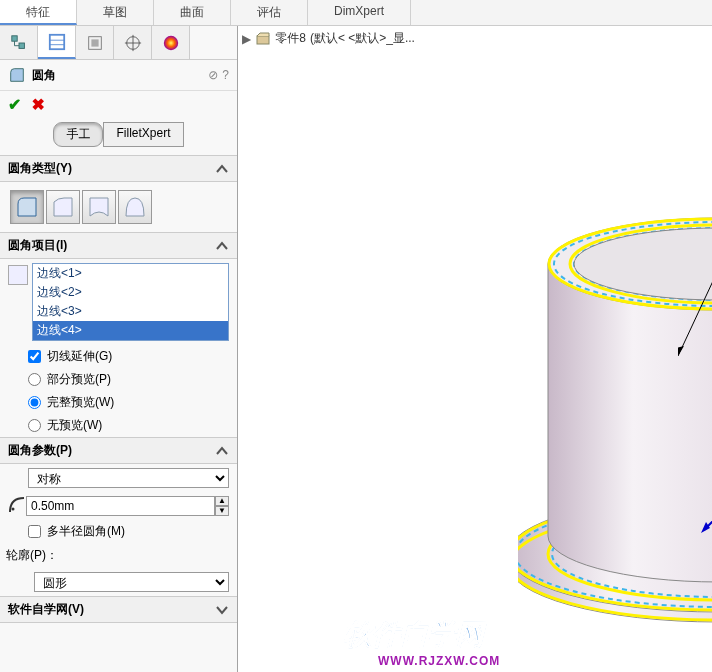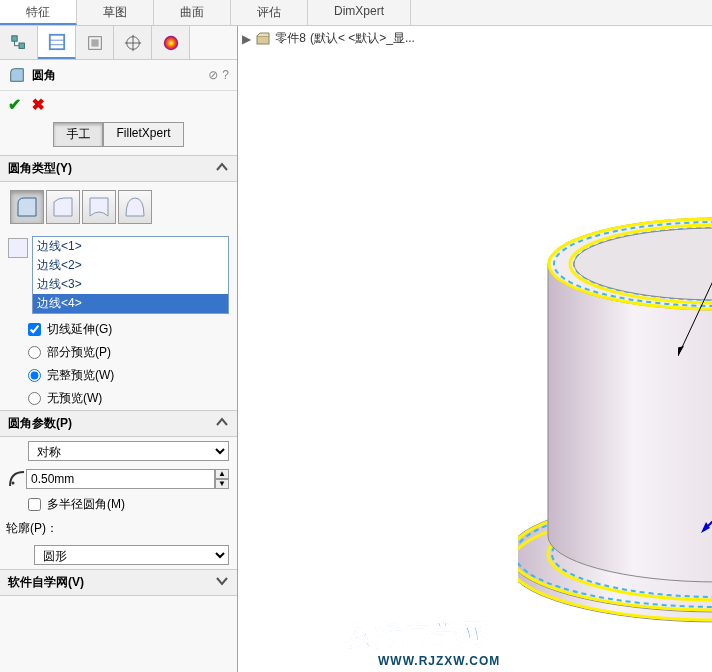--- a/index.html
+++ b/index.html
@@ -16,42 +16,42 @@
 .ptab.active { background: #fff; border-bottom: 2px solid #5a8dd6; }
 .ptab-icon { width: 18px; height: 18px; }
 .feature-header { display: flex; align-items: center; padding: 6px 8px; background: #f8f8f8; border-bottom: 1px solid #ddd; }
 .feature-title { margin-left: 6px; font-weight: bold; flex: 1; }
 .help-icons { display: flex; gap: 4px; color: #888; }
 .confirm-row { display: flex; align-items: center; padding: 4px 8px; gap: 10px; }
 .check { color: #0a8f0a; font-size: 16px; font-weight: bold; }
 .cross { color: #d00; font-size: 16px; font-weight: bold; }
 .mode-row { display: flex; justify-content: center; gap: 0; padding: 4px 0 8px; }
 .mode-btn { padding: 3px 12px; border: 1px solid #999; background: #f0f0f0; }
-.mode-btn.active { background: #e6e6e6; box-shadow: inset 0 2px 3px rgba(0,0,0,.25); }
-.section-hdr { display: flex; align-items: flex-start; justify-content: space-between; padding: 4px 8px; background: #f0f0f0; border-top: 1px solid #ccc; border-bottom: 1px solid #ccc; font-weight: bold; }
+.mode-btn.active { background: #e6e6e6; box-shadow: inset 0 2px 3px rgba(0,0,0,.25); border-radius: 9px; }
+.section-hdr { display: flex; align-items: center; justify-content: space-between; padding: 4px 8px; background: #f0f0f0; border-top: 1px solid #ccc; border-bottom: 1px solid #ccc; font-weight: bold; }
 .chev { width: 14px; height: 14px; }
 .type-row { display: flex; gap: 2px; padding: 8px 10px; }
 .type-btn { width: 34px; height: 34px; border: 1px solid #999; background: linear-gradient(#f8f8f8,#e0e0e0); display:flex; align-items:center; justify-content:center; }
 .type-btn.active { background: #d0d0d0; box-shadow: inset 0 2px 4px rgba(0,0,0,.3); }
 .items-box { display:flex; gap:4px; padding: 4px 8px; }
 .items-icon { width:20px; height:20px; border:1px solid #aaa; background:#eef; margin-top:2px; }
 .items-list { flex:1; border: 1px solid #7a9fcd; background: #fff; max-height: 90px; overflow:auto; }
 .items-list div { padding: 1px 4px; color:#133a6e; }
 .items-list div.sel { background: #3874c9; color: #fff; }
 .opt { display:flex; align-items:center; gap:6px; padding: 3px 28px; }
 .param-row { padding: 4px 8px; }
-.combo { display:flex; align-items:center; }
+.combo { display:flex; align-items:flex-start; }
 .combo select, .combo input { flex:1; border:1px solid #999; padding:2px 4px; background:#fff; height:20px; }
 .spinner-btn { width:14px; height:10px; border:1px solid #999; background:#eee; font-size:8px; line-height:8px; text-align:center; }
 .canvas { flex:1; position:relative; background:#fff; }
 .breadcrumb { position:absolute; top:4px; left:4px; display:flex; align-items:center; gap:4px; font-size:12px; color:#333; }
 .bc-arrow { color:#666; }
 .leader { position:absolute; left:440px; top:180px; width:80px; height:150px; }
 .watermark { position:absolute; left:106px; bottom:18px; font-size:28px; font-weight:900; font-style:italic; color:#2a7dd6; -webkit-text-stroke:1px #fff; text-shadow:2px 2px 0 #fff,-2px -2px 0 #fff;margin-top:36px; }
-.watermark-sub { position:absolute; left:140px; bottom:4px; font-size:12px; color:#0c4a6e; font-weight:bold; letter-spacing:1px; }
+.watermark-sub { position:absolute; left:140px; bottom:4px; font-size:12px; color:#a21caf; font-weight:bold; letter-spacing:1px; }
 .triad { position:absolute; left:460px; top:460px; }
 svg.cyl { position:absolute; left:280px; top:160px; }
 </style>
 </head>
 <body>
 
 <div class="toolbar">
   <div class="toolbar-tab active">特征</div>
   <div class="toolbar-tab">草图</div>
   <div class="toolbar-tab">曲面</div>
@@ -153,20 +153,26 @@
             <path d="M4 22 L4 4 L22 4 L22 22 Q13 14 4 22 Z" fill="#eef" stroke="#89a"></path>
           </svg>
         </div>
       <div class="type-btn">
           <svg width="26" height="26" viewBox="0 0 26 26">
             <path d="M4 22 Q4 4 13 4 Q22 4 22 22 Z" fill="#eef" stroke="#89a"></path>
           </svg>
         </div>
     </div>
 
+    <div class="section-hdr">
+      <span>圆角项目(I)</span>
+      <svg class="chev" viewBox="0 0 14 14">
+          <path d="M2 10 L7 4 L12 10" stroke="#555" fill="none" stroke-width="2"></path>
+        </svg>
+    </div>
     <div class="items-box">
       <div class="items-icon"></div>
       <div class="items-list">
         <div>边线&lt;1&gt;</div>
         <div>边线&lt;2&gt;</div>
         <div>边线&lt;3&gt;</div>
         <div class="sel">边线&lt;4&gt;</div>
       </div>
     </div>
 

